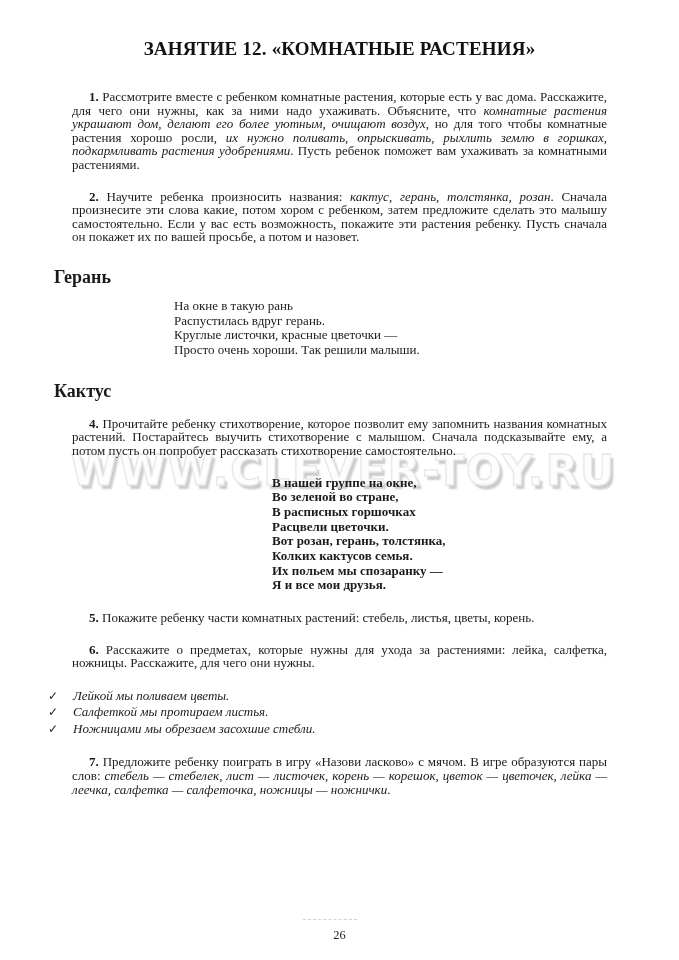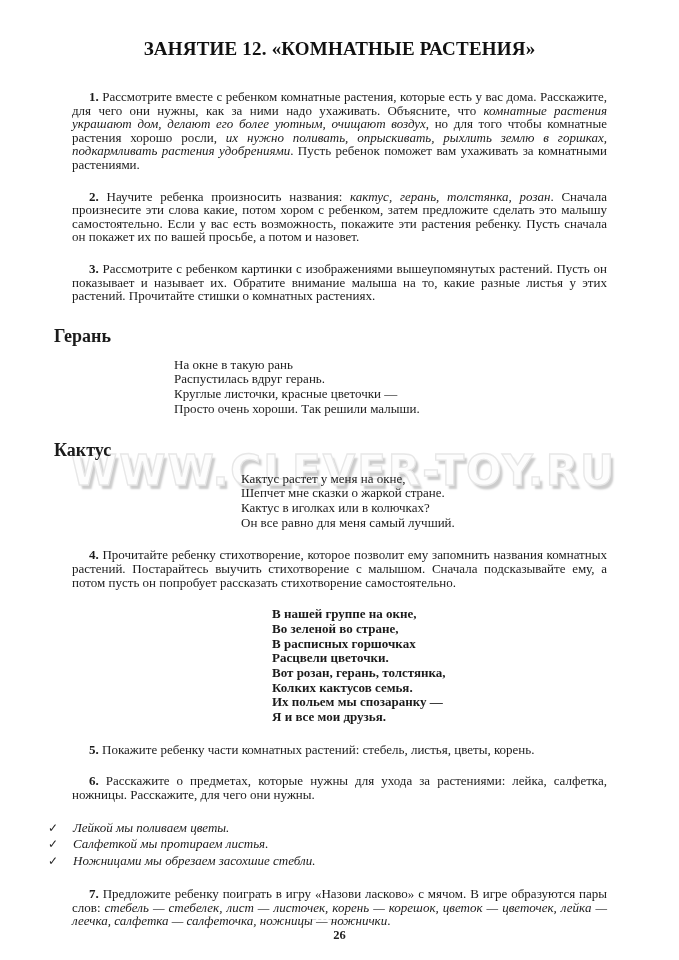--- a/index.html
+++ b/index.html
@@ -48,57 +48,50 @@
     -webkit-text-stroke:1.3px #e7e7e7;
     text-shadow:3px 4px 2px #cccccc;
     user-select:none;
   }
   .footer-line{
     position:absolute;left:303px;bottom:40px;width:54px;height:0;
     border-top:1px dashed #bfbfbf;opacity:.7;
   }
   .page-number{
     position:absolute;left:0;right:0;bottom:17px;text-align:center;
-    font-size:12.5px;color:#222;font-weight:bold;
+    font-size:12.5px;color:#222;
   }
 </style>
 </head>
 <body>
 
 <div class="page">
 
   <div class="watermark">WWW.CLEVER-TOY.RU</div>
 
   <h1 class="doc-title">ЗАНЯТИЕ 12. «КОМНАТНЫЕ РАСТЕНИЯ»</h1>
 
   <div class="content">
 
     <p><span class="b">1.</span><span> Рассмотрите вместе с ребенком комнатные растения, которые есть у вас дома. Расскажите, для чего они нужны, как за ними надо ухаживать. Объясните, что </span><span class="i">комнатные растения украшают дом, делают его более уютным, очищают воздух</span><span>, но для того чтобы комнатные растения хорошо росли, </span><span class="i">их нужно поливать, опрыскивать, рыхлить землю в горшках, подкармливать растения удобрениями</span><span>. Пусть ребенок поможет вам ухаживать за комнатными растениями.</span></p>
 
     <p><span class="b">2.</span><span> Научите ребенка произносить названия: </span><span class="i">кактус, герань, толстянка, розан</span><span>. Сначала произнесите эти слова какие, потом хором с ребенком, затем предложите сделать это малышу самостоятельно. Если у вас есть возможность, покажите эти растения ребенку. Пусть сначала он покажет их по вашей просьбе, а потом и назовет.</span></p>
 
-    <p><span class="b">3.</span><span> Рассмотрите с ребенком картинки с изображениями вышеупомянутых растений. Пусть он показывает и называет их. Обратите внимание малыша на то, какие разные листья у этих растений. Прочитайте стишки о комнатных растениях.</span></p>
 
     <div class="poem-title">Герань</div>
 
     <div class="poem poem-1">
       <div>На окне в такую рань</div>
       <div>Распустилась вдруг герань.</div>
       <div>Круглые листочки, красные цветочки —</div>
       <div>Просто очень хороши. Так решили малыши.</div>
     </div>
 
     <div class="poem-title">Кактус</div>
 
-    <div class="poem poem-2">
-      <div>Кактус растет у меня на окне,</div>
-      <div>Шепчет мне сказки о жаркой стране.</div>
-      <div>Кактус в иголках или в колючках?</div>
-      <div>Он все равно для меня самый лучший.</div>
-    </div>
 
     <p class="gap-p4"><span class="b">4.</span><span> Прочитайте ребенку стихотворение, которое позволит ему запомнить названия комнатных растений. Постарайтесь выучить стихотворение с малышом. Сначала подсказывайте ему, а потом пусть он попробует рассказать стихотворение самостоятельно.</span></p>
 
     <div class="poem poem-3">
       <div>В нашей группе на окне,</div>
       <div>Во зеленой во стране,</div>
       <div>В расписных горшочках</div>
       <div>Расцвели цветочки.</div>
       <div>Вот розан, герань, толстянка,</div>
       <div>Колких кактусов семья.</div>

